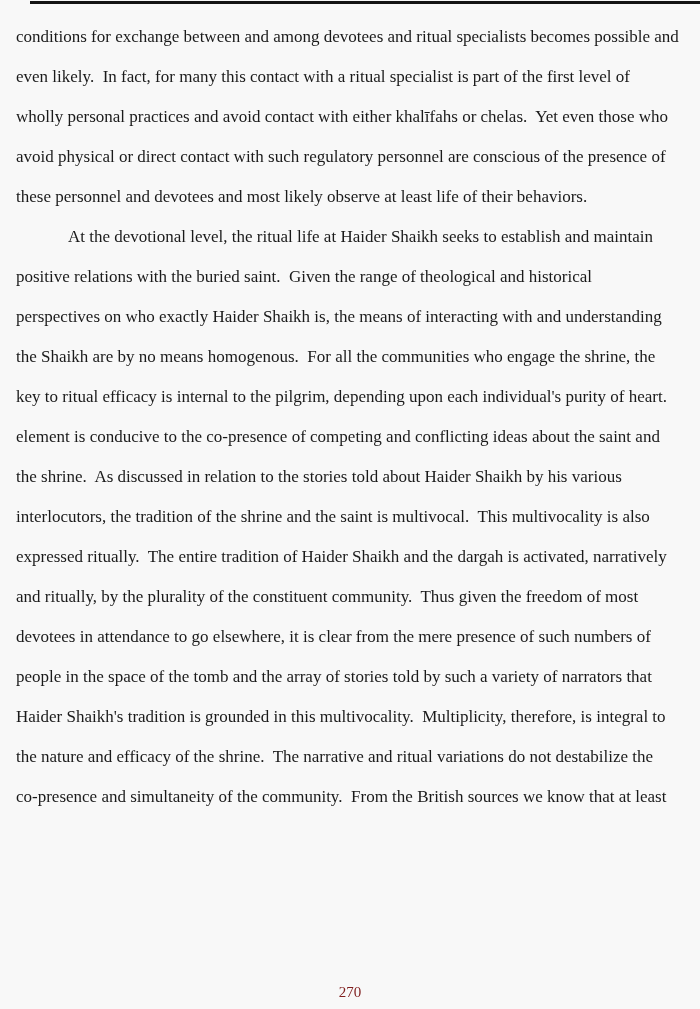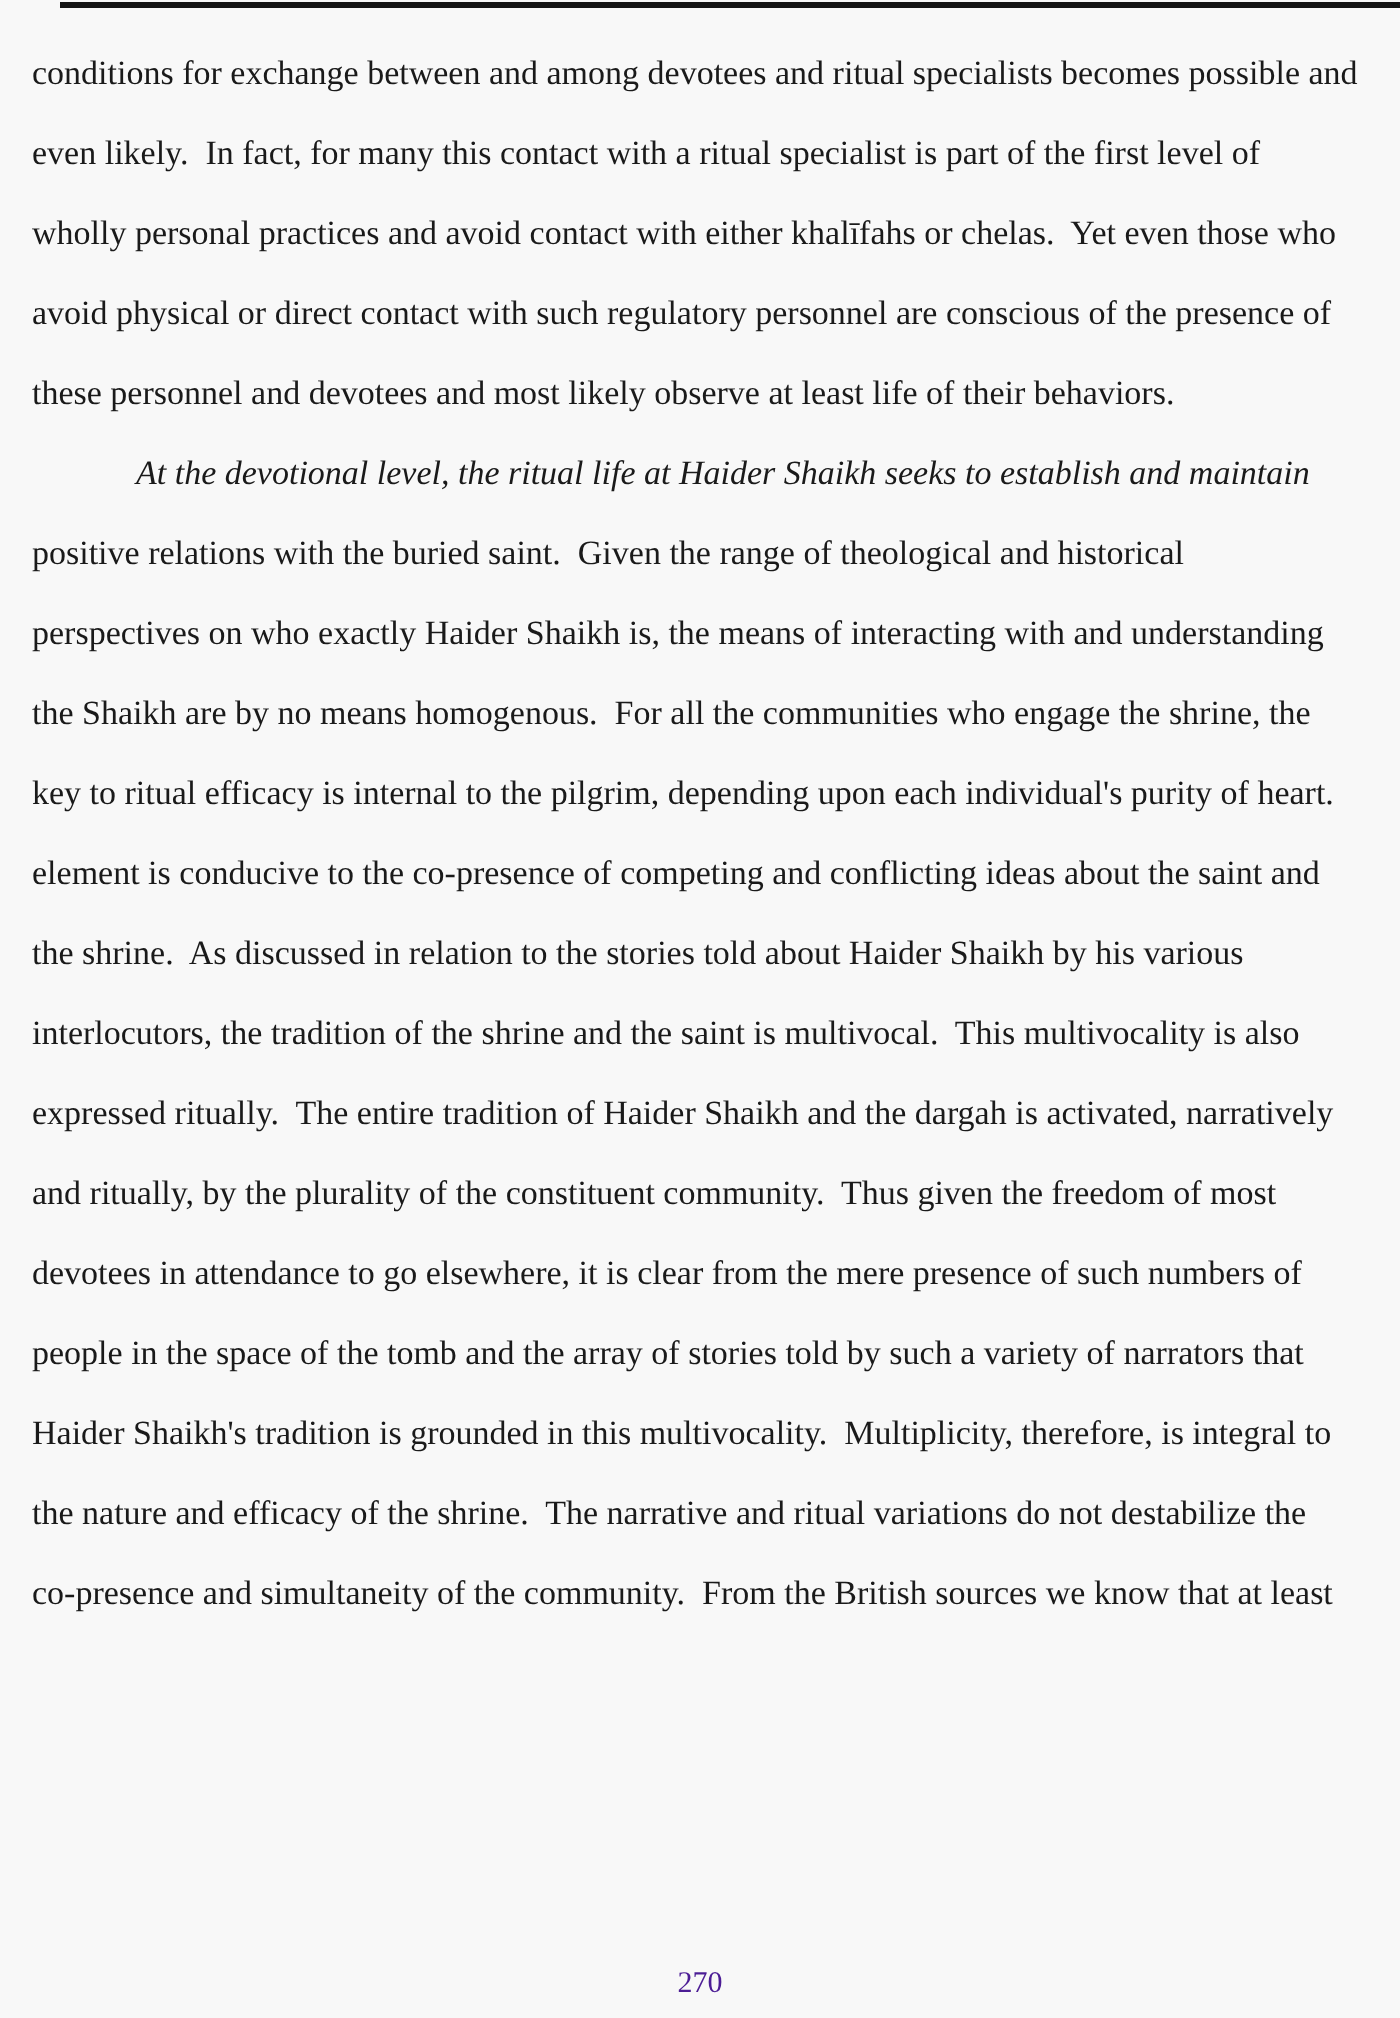--- a/index.html
+++ b/index.html
@@ -26,29 +26,29 @@
     position: absolute;
     left: 16px; right: 10px; top: 17px;
   }
   .line {
     height: 40px;
     line-height: 40px;
     font-size: 17px;
     white-space: pre;
     color: #1a1a1a;
   }
-  .line.indent { padding-left: 52px; font-style: italic; }
+  .line.indent { padding-left: 52px; }
   .italic { }
   .page-number {
     position: absolute;
     left: 0; right: 0;
     top: 984px;
     text-align: center;
     font-size: 15px;
-    color: #4c1d95;
+    color: #7f1d1d;
   }
 </style>
 </head>
 <body>
 
 <div class="page">
   <div class="top-scan-line"></div>
   <div class="text-block" id="text-block">
       <div class="line"><span>conditions for exchange between and among devotees and ritual specialists becomes possible and</span></div>
       <div class="line"><span>even likely.  In fact, for many this contact with a ritual specialist is part of the first level of</span></div>

